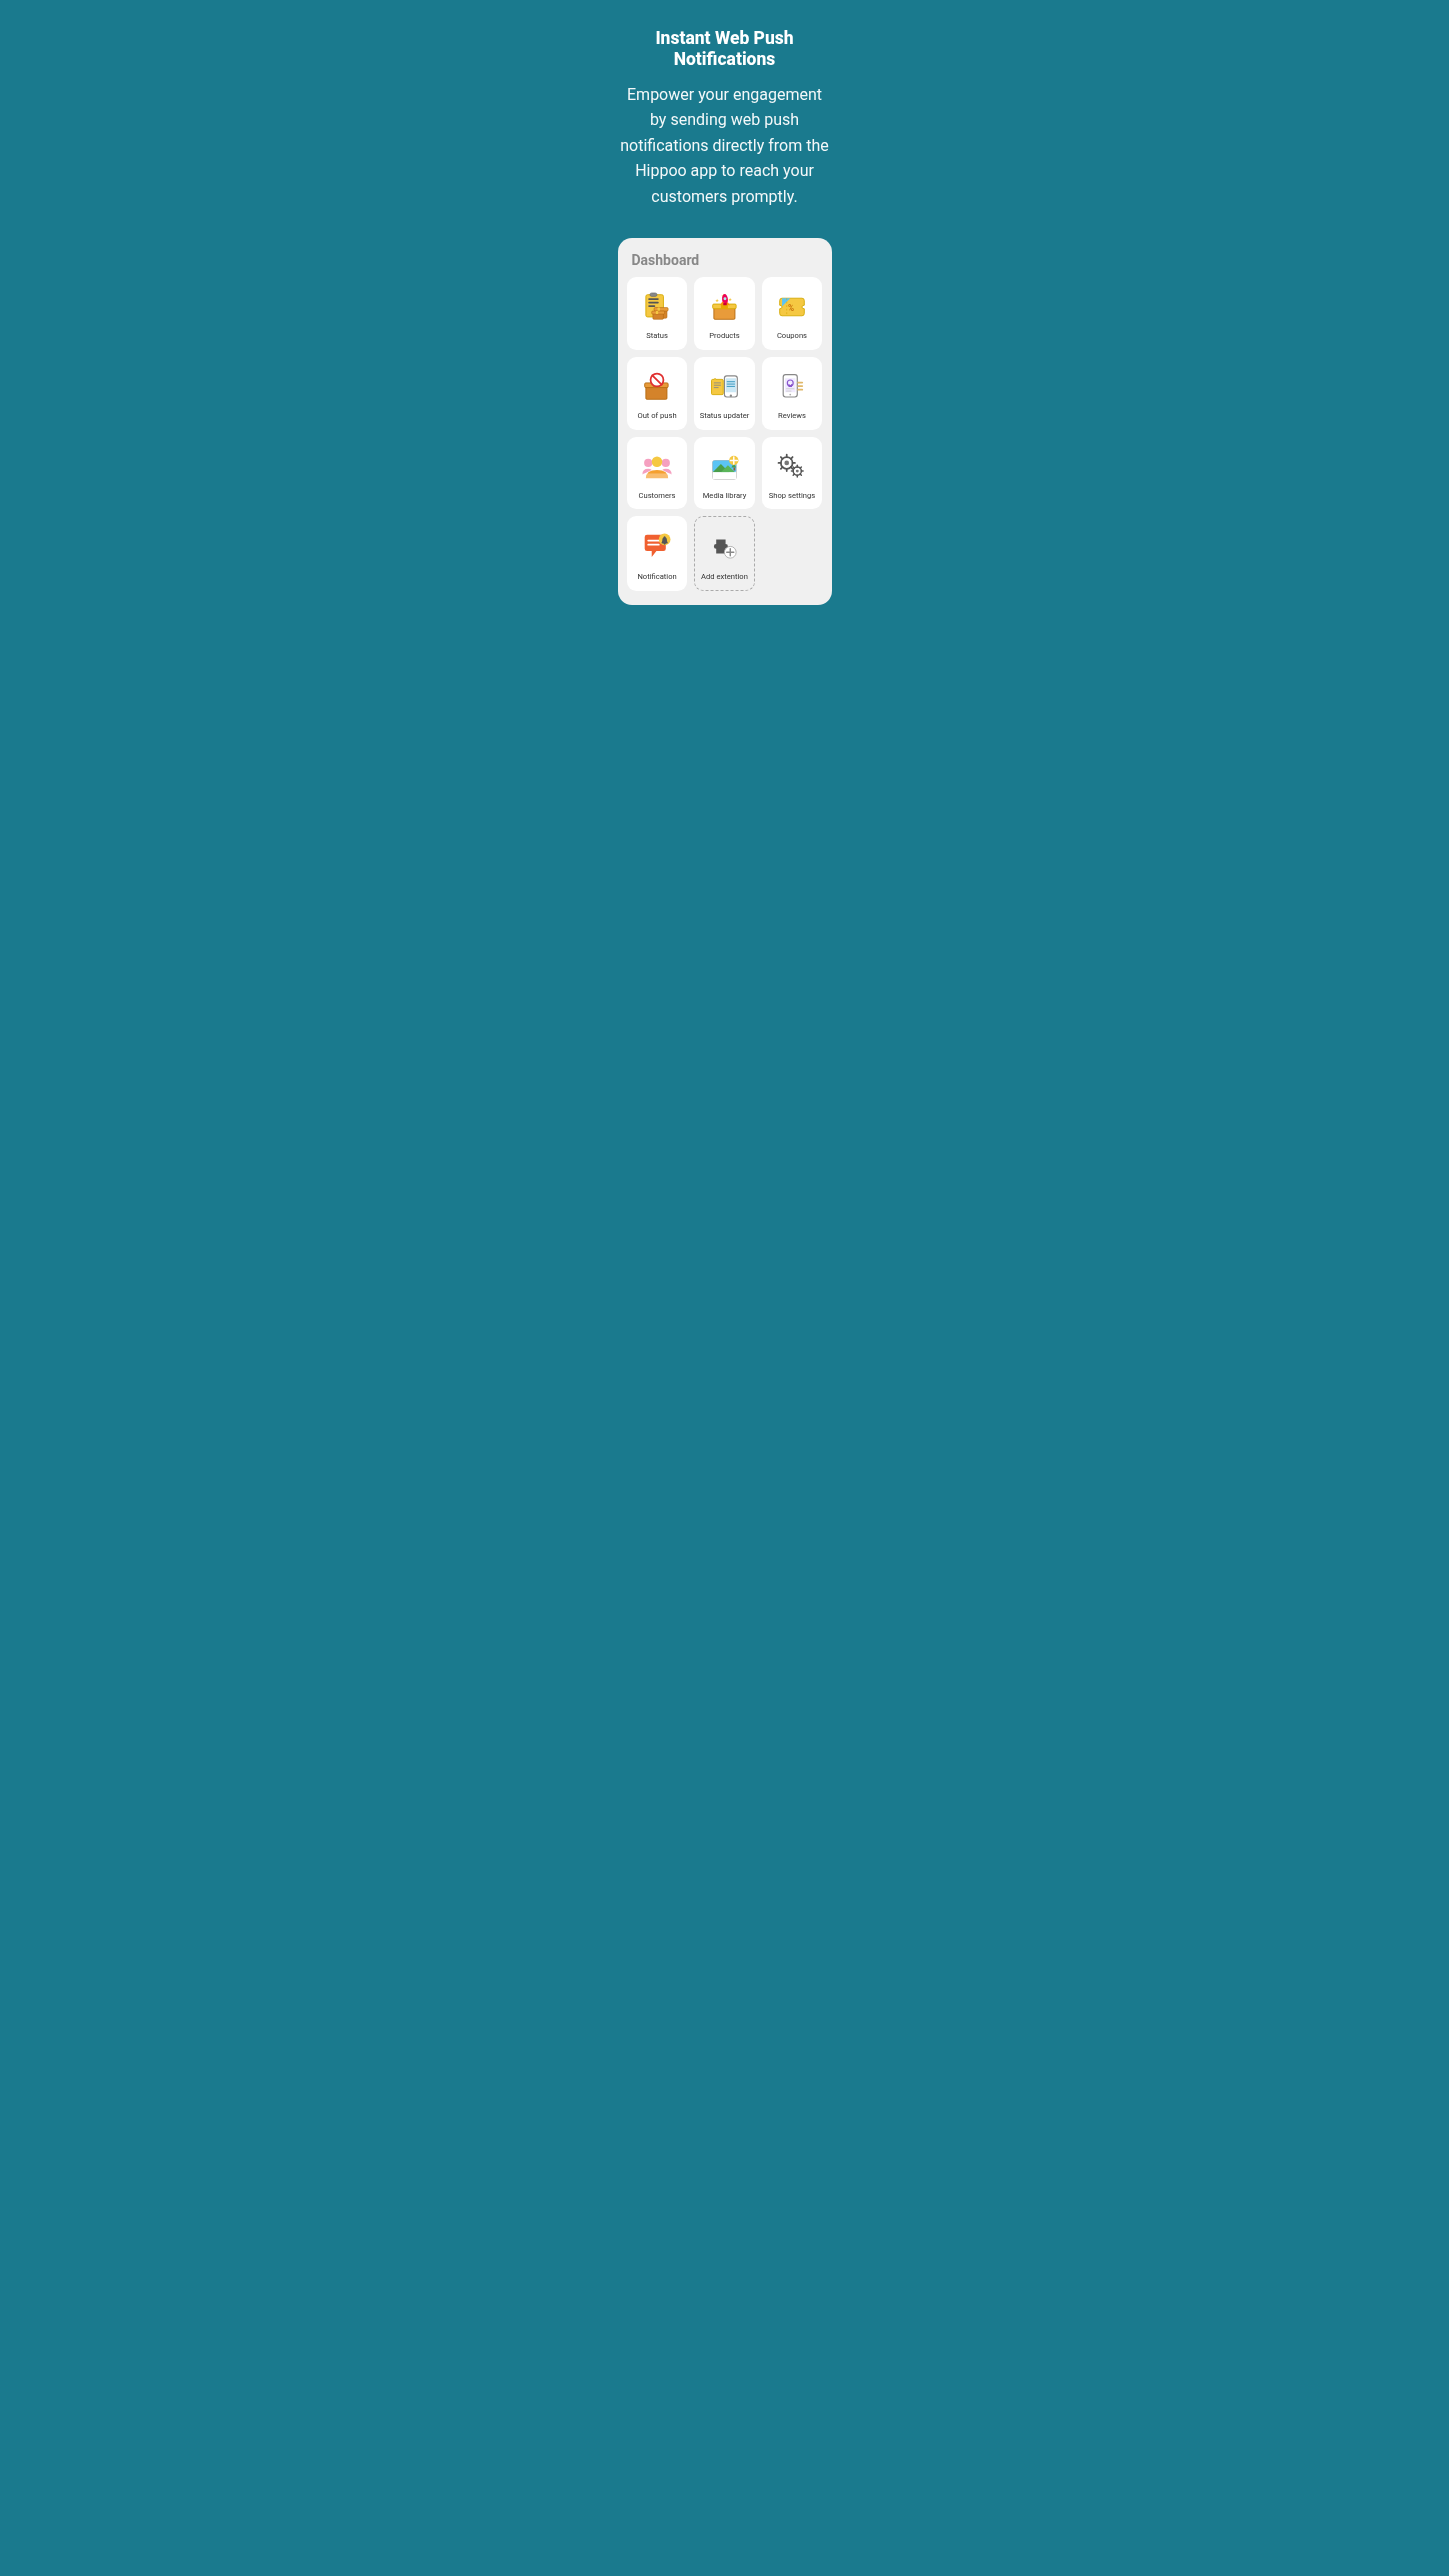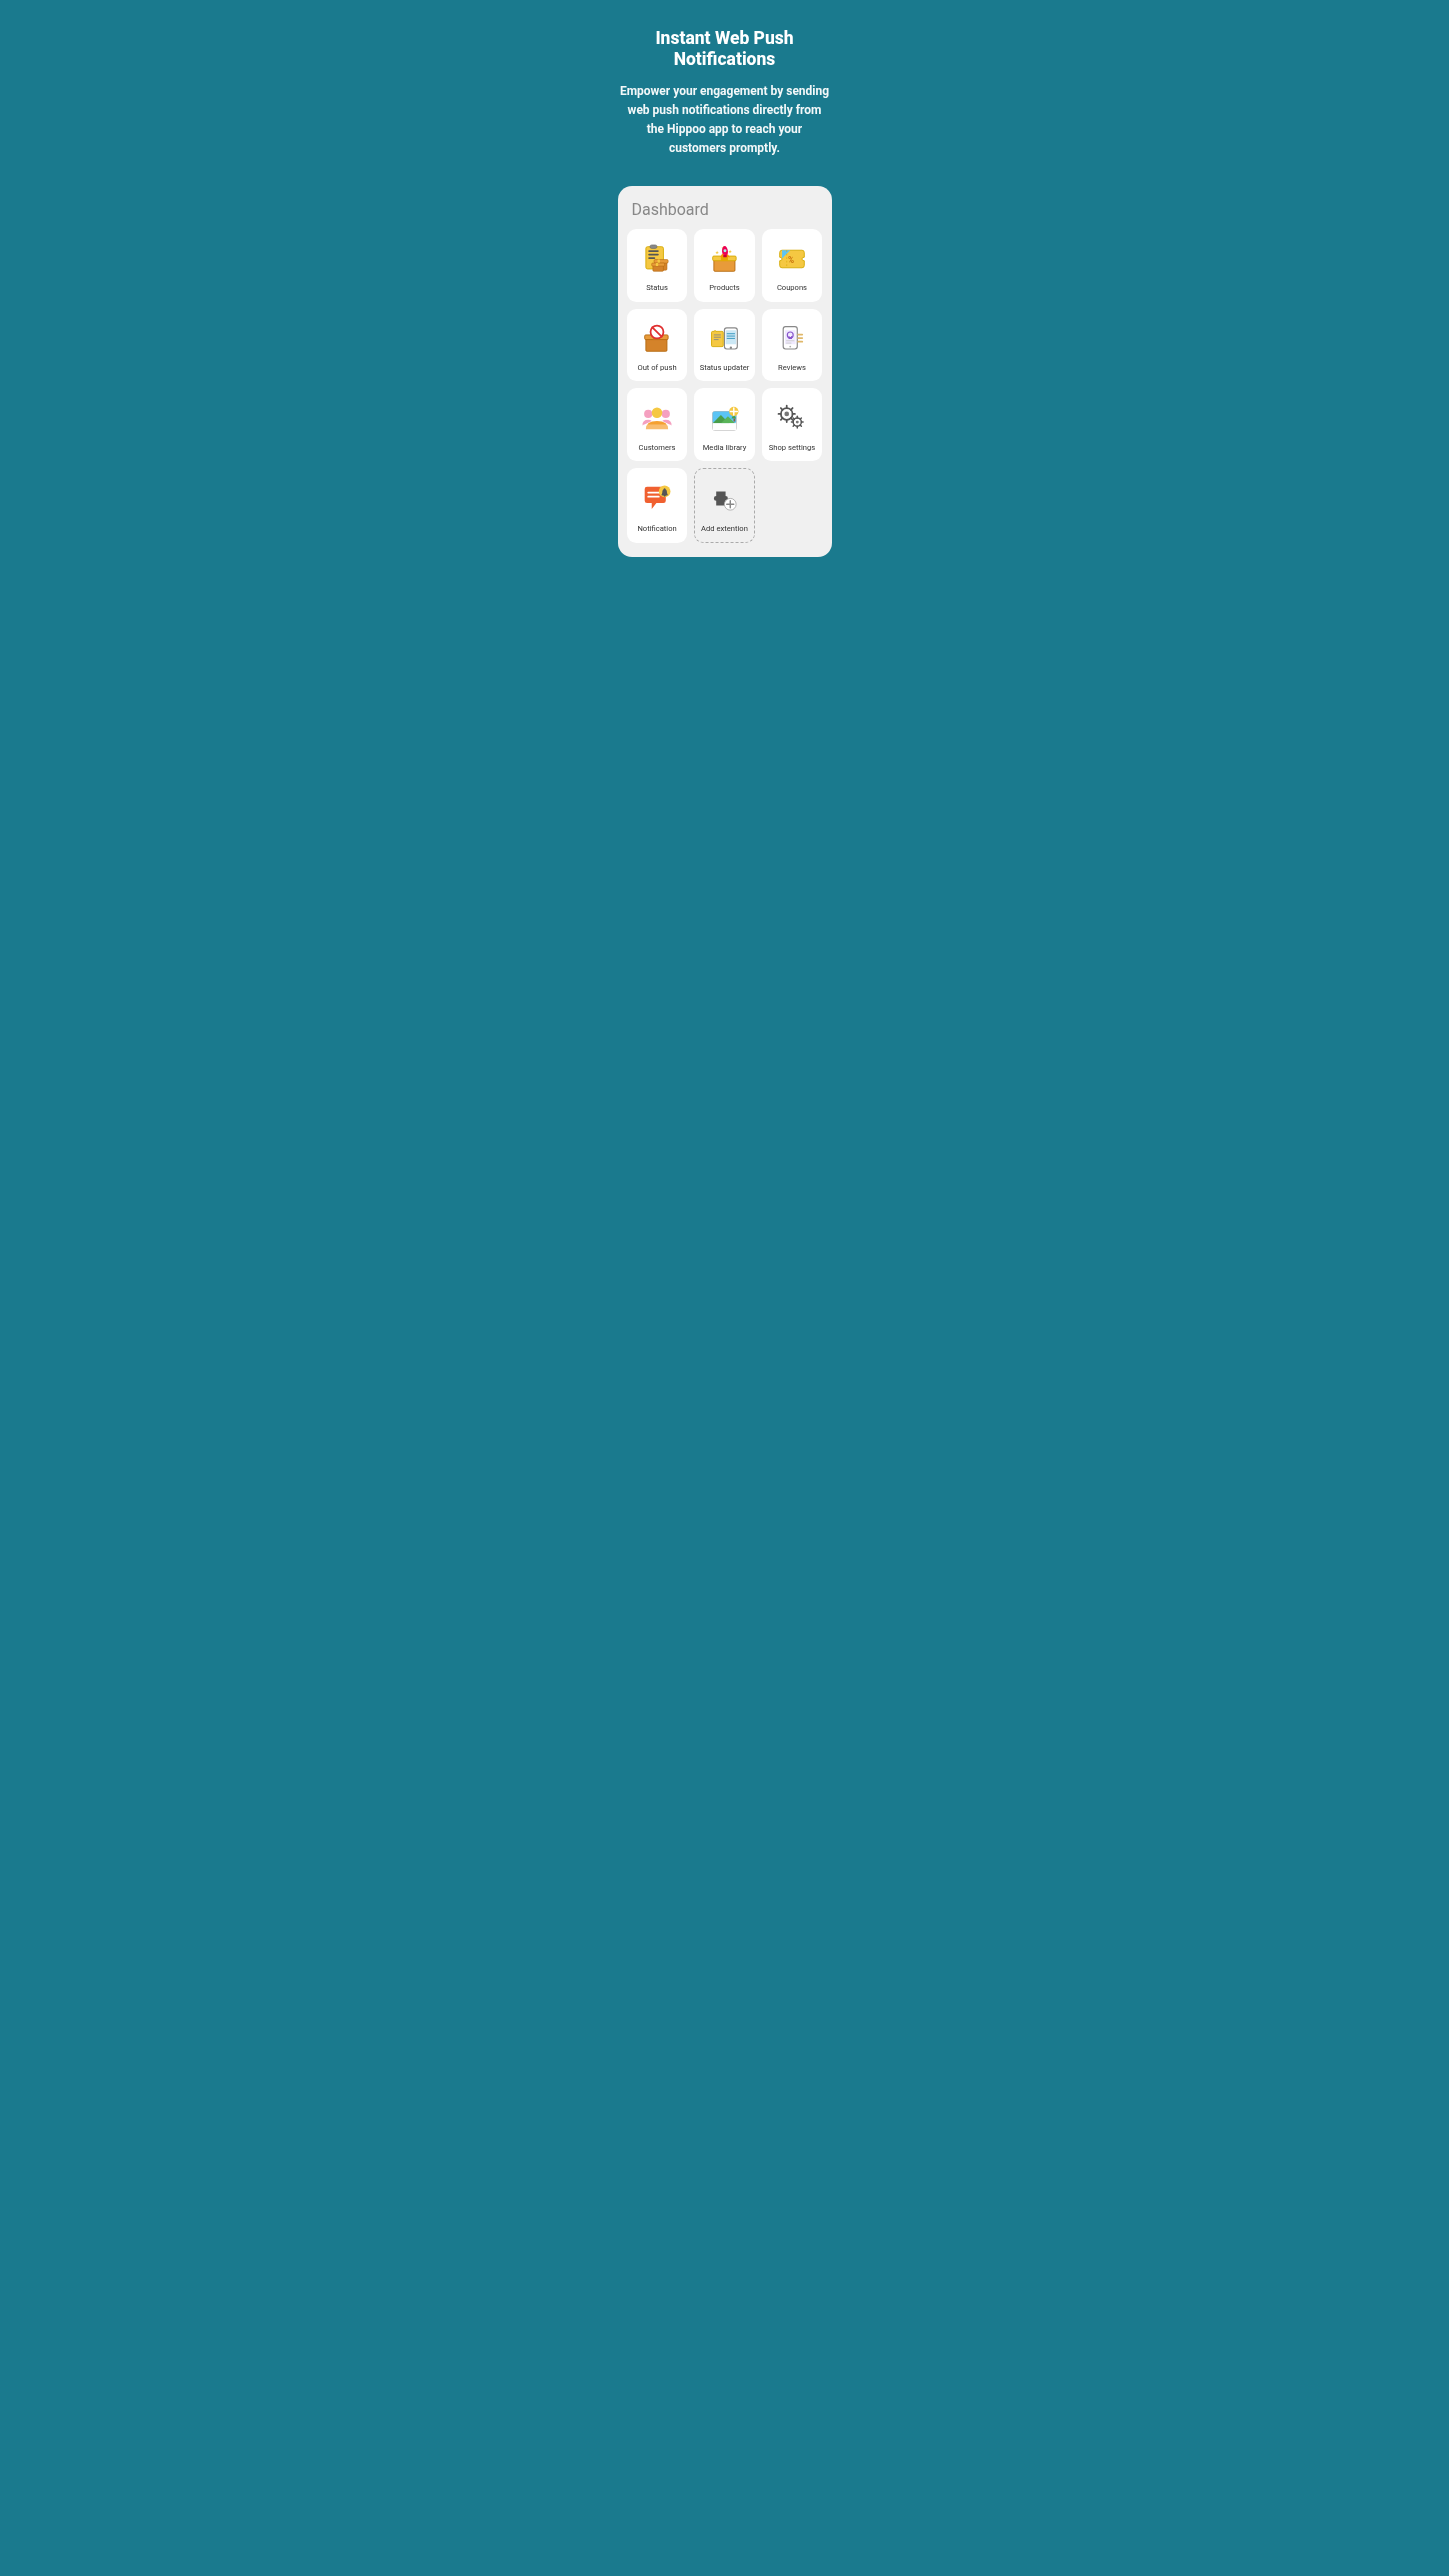--- a/index.html
+++ b/index.html
@@ -27,35 +27,35 @@
 
     .header-title {
       font-size: 17.5px;
       font-weight: 800;
       line-height: 1.2;
       margin-bottom: 11.7px;
       text-align: center;
     }
 
     .header-subtitle {
-      font-size: 12px;
-      font-weight: 700;
+      font-size: 16px;
+      font-weight: 400;
       line-height: 1.6;
       color: rgba(255,255,255,0.95);
     }
 
     .dashboard-card {
       background: #f0f0f0;
       border-radius: 14px;
       padding: 14px 9.3px 14px;
     }
 
     .dashboard-title {
-      font-size: 16px;
-      font-weight: 400;
+      font-size: 14px;
+      font-weight: 700;
       color: #888;
       margin-bottom: 9.3px;
       padding-left: 4.7px;
     }
 
     .grid {
       display: grid;
       grid-template-columns: repeat(3, 1fr);
       gap: 7px;
     }

